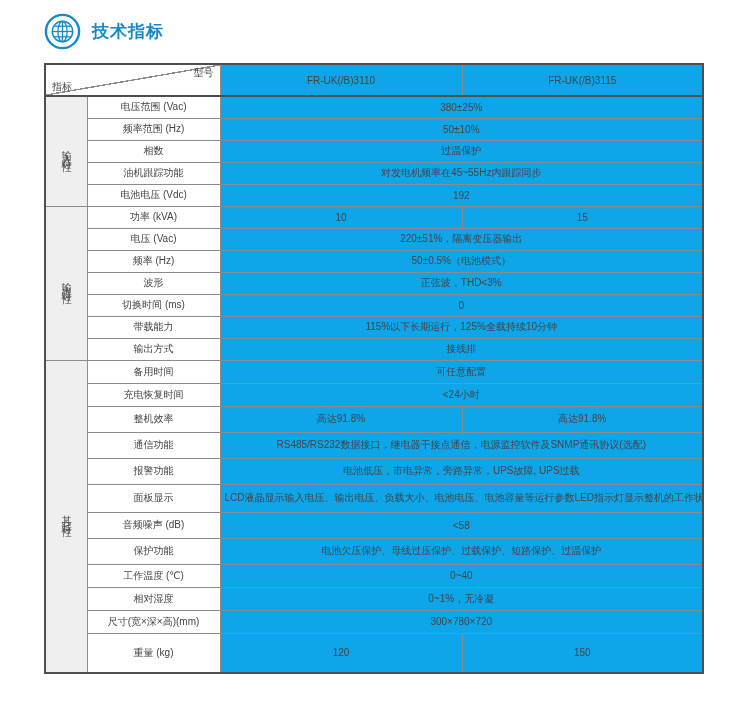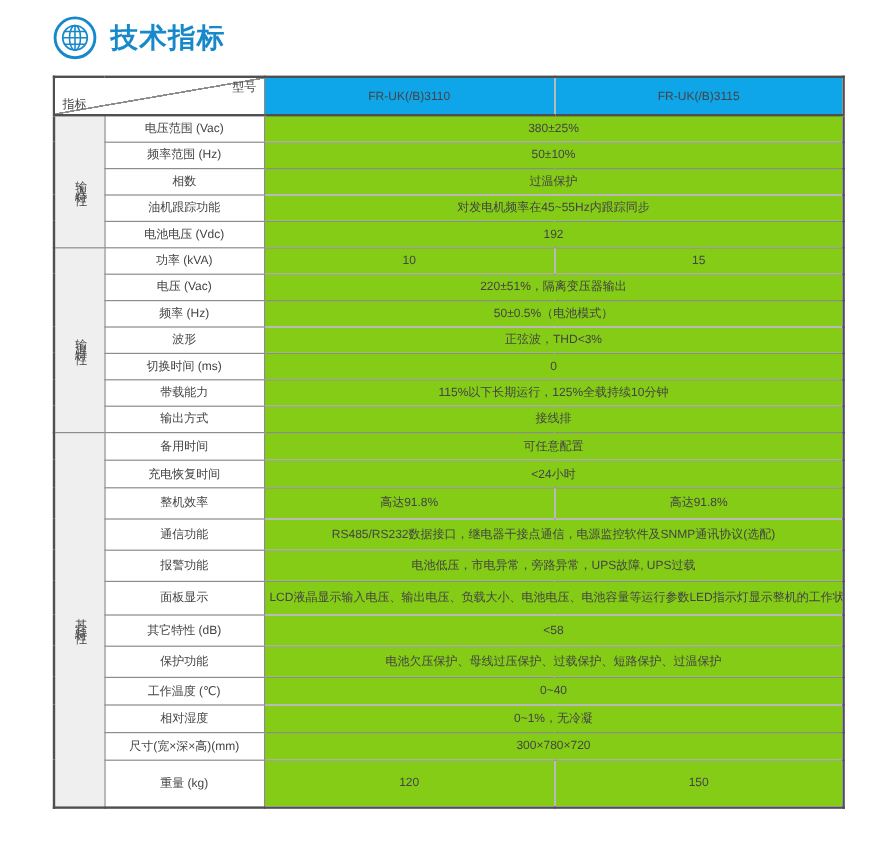--- a/index.html
+++ b/index.html
@@ -19,21 +19,21 @@
   .title-block {
     position: absolute;
     left: 44px;
     top: 13px;
     display: flex;
     align-items: center;
     gap: 11px;
   }
   .title-icon { width: 37px; height: 37px; display: block; }
   .title-text {
-    font-size: 23px;
+    font-size: 17px;
     font-weight: bold;
     color: #1789cb;
     letter-spacing: 1px;
   }
   
   .spec-table {
     position: absolute;
     left: 44px;
     top: 63px;
     width: 658px;
@@ -81,21 +81,21 @@
   }
   .sec-vtext {
     writing-mode: vertical-rl;
     text-orientation: upright;
     letter-spacing: 4px;
     margin: 0 auto;
     display: inline-block;
   }
   
   .spec-table td.lbl-cell { background: #ffffff; margin-left: 12px; }
-  .spec-table td.val-cell { background: #84cc16; }
+  .spec-table td.val-cell { background: #0ea5e9; }
   
   tr.h22 { height: 22px; }
   tr.h23 { height: 23px; }
   tr.h24 { height: 40px; }
   tr.h26 { height: 26px; }
   tr.h28 { height: 28px; }
 </style>
 </head>
 <body>
 
@@ -212,21 +212,21 @@
       </tr>
       <tr class="h26">
         <td class="lbl-cell">报警功能</td>
         <td class="val-cell" colspan="2">电池低压，市电异常，旁路异常，UPS故障, UPS过载</td>
       </tr>
       <tr class="h28">
         <td class="lbl-cell">面板显示</td>
         <td class="val-cell" colspan="2">LCD液晶显示输入电压、输出电压、负载大小、电池电压、电池容量等运行参数LED指示灯显示整机的工作状态</td>
       </tr>
       <tr class="h26">
-        <td class="lbl-cell">其它特性 (dB)</td>
+        <td class="lbl-cell">音频噪声 (dB)</td>
         <td class="val-cell" colspan="2">&lt;58</td>
       </tr>
       <tr class="h26">
         <td class="lbl-cell">保护功能</td>
         <td class="val-cell" colspan="2">电池欠压保护、母线过压保护、过载保护、短路保护、过温保护</td>
       </tr>
       <tr class="h23">
         <td class="lbl-cell">工作温度 (℃)</td>
         <td class="val-cell" colspan="2">0~40</td>
       </tr>

